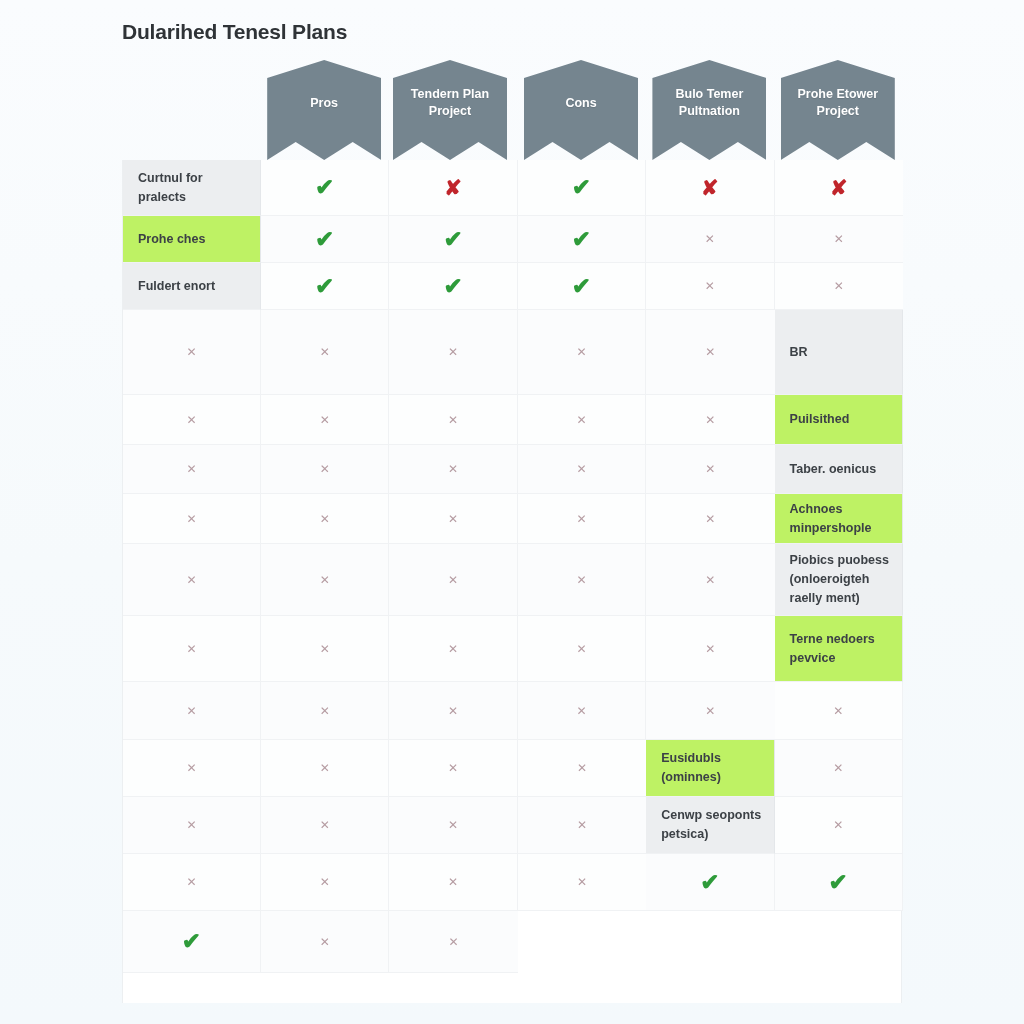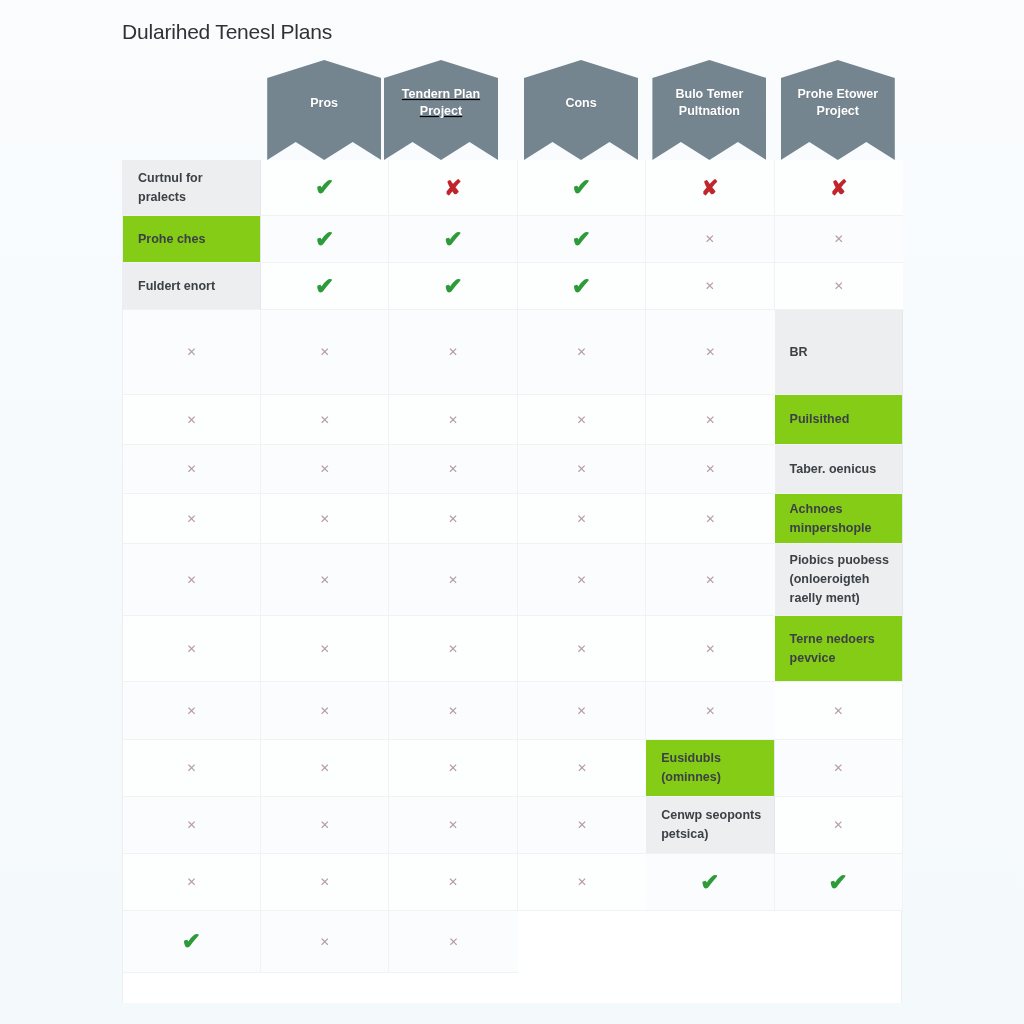--- a/index.html
+++ b/index.html
@@ -21,21 +21,21 @@
     inset: 0;
     background: linear-gradient(180deg, #fafcfe 0%, #f6fafc 55%, #f4f9fc 100%);
   }
 
   
   .page-title {
     position: absolute;
     left: 122px;
     top: 20px;
     font-size: 21px;
-    font-weight: normal;
+    font-weight: bold;
     color: #2f3337;
     letter-spacing: -0.2px;
     white-space: nowrap;
   }
 
   
   .table-wrap {
     position: absolute;
     left: 122px;
     top: 160px;
@@ -100,21 +100,21 @@
   .label-cell {
     justify-content: flex-start;
     padding: 0 12px 0 15px;
     font-size: 12.5px;
     color: #3c4146;
     line-height: 1.5;
     background: #eceef0;
     border-right: 1px solid #e4e7ea;
     font-weight: 700;
   }
-  .label-cell.alt { background: #84cc16; }
+  .label-cell.alt { background: #bef264; }
 
   .mark {
     font-size: 21px;
     line-height: 1;
     font-weight: bold;
     user-select: none;
   }
   .mark.check {
     color: #2e9b3a;
     font-size: 23px;
@@ -134,21 +134,21 @@
 <body>
 
 <div id="page">
 
   <div class="page-title">Dularihed Tenesl Plans</div>
 
   <div class="banner-row" id="banner-row">
       <div class="banner" style="left: 145.2px;">
         <div class="banner-label">Pros</div>
       </div>
-      <div class="banner" style="left: 262px; text-decoration: underline;">
+      <div class="banner" style="left: 271px;">
         <div class="banner-label">Tendern Plan Project</div>
       </div>
       <div class="banner" style="left: 530.4px;">
         <div class="banner-label">Bulo Temer Pultnation</div>
       </div>
       <div class="banner" style="left: 402px;">
         <div class="banner-label">Cons</div>
       </div>
       <div class="banner" style="left: 658.8px;">
         <div class="banner-label">Prohe Etower Project</div>

